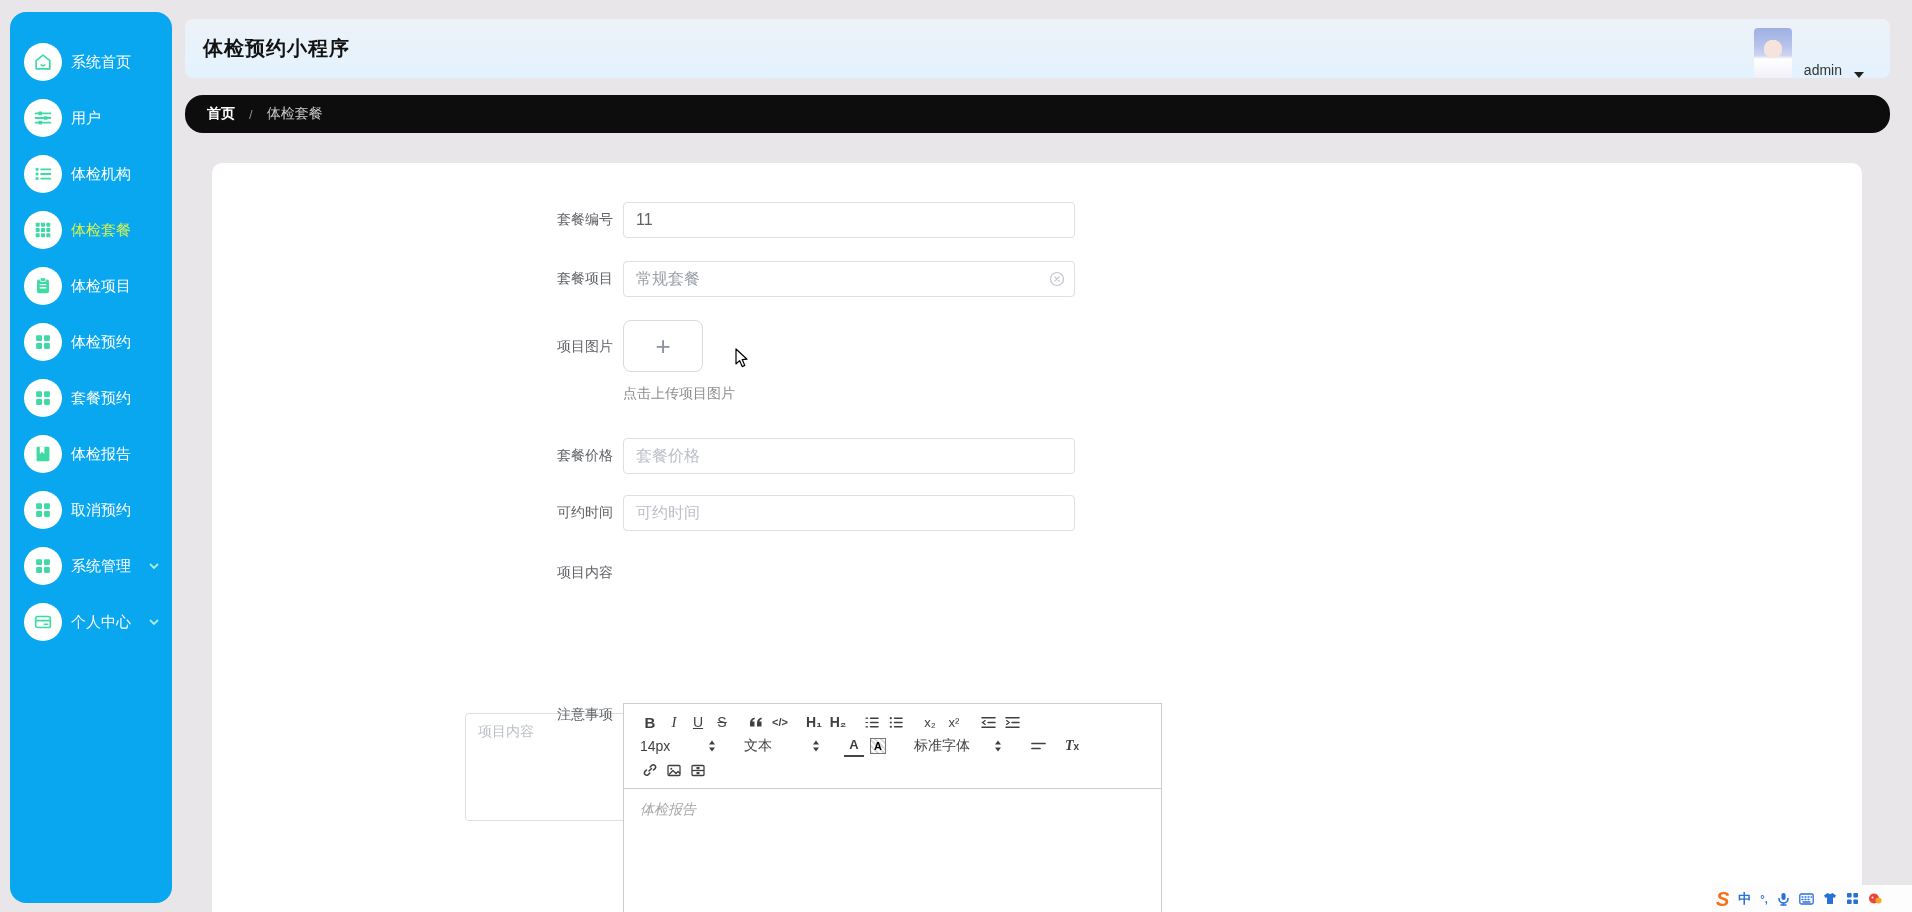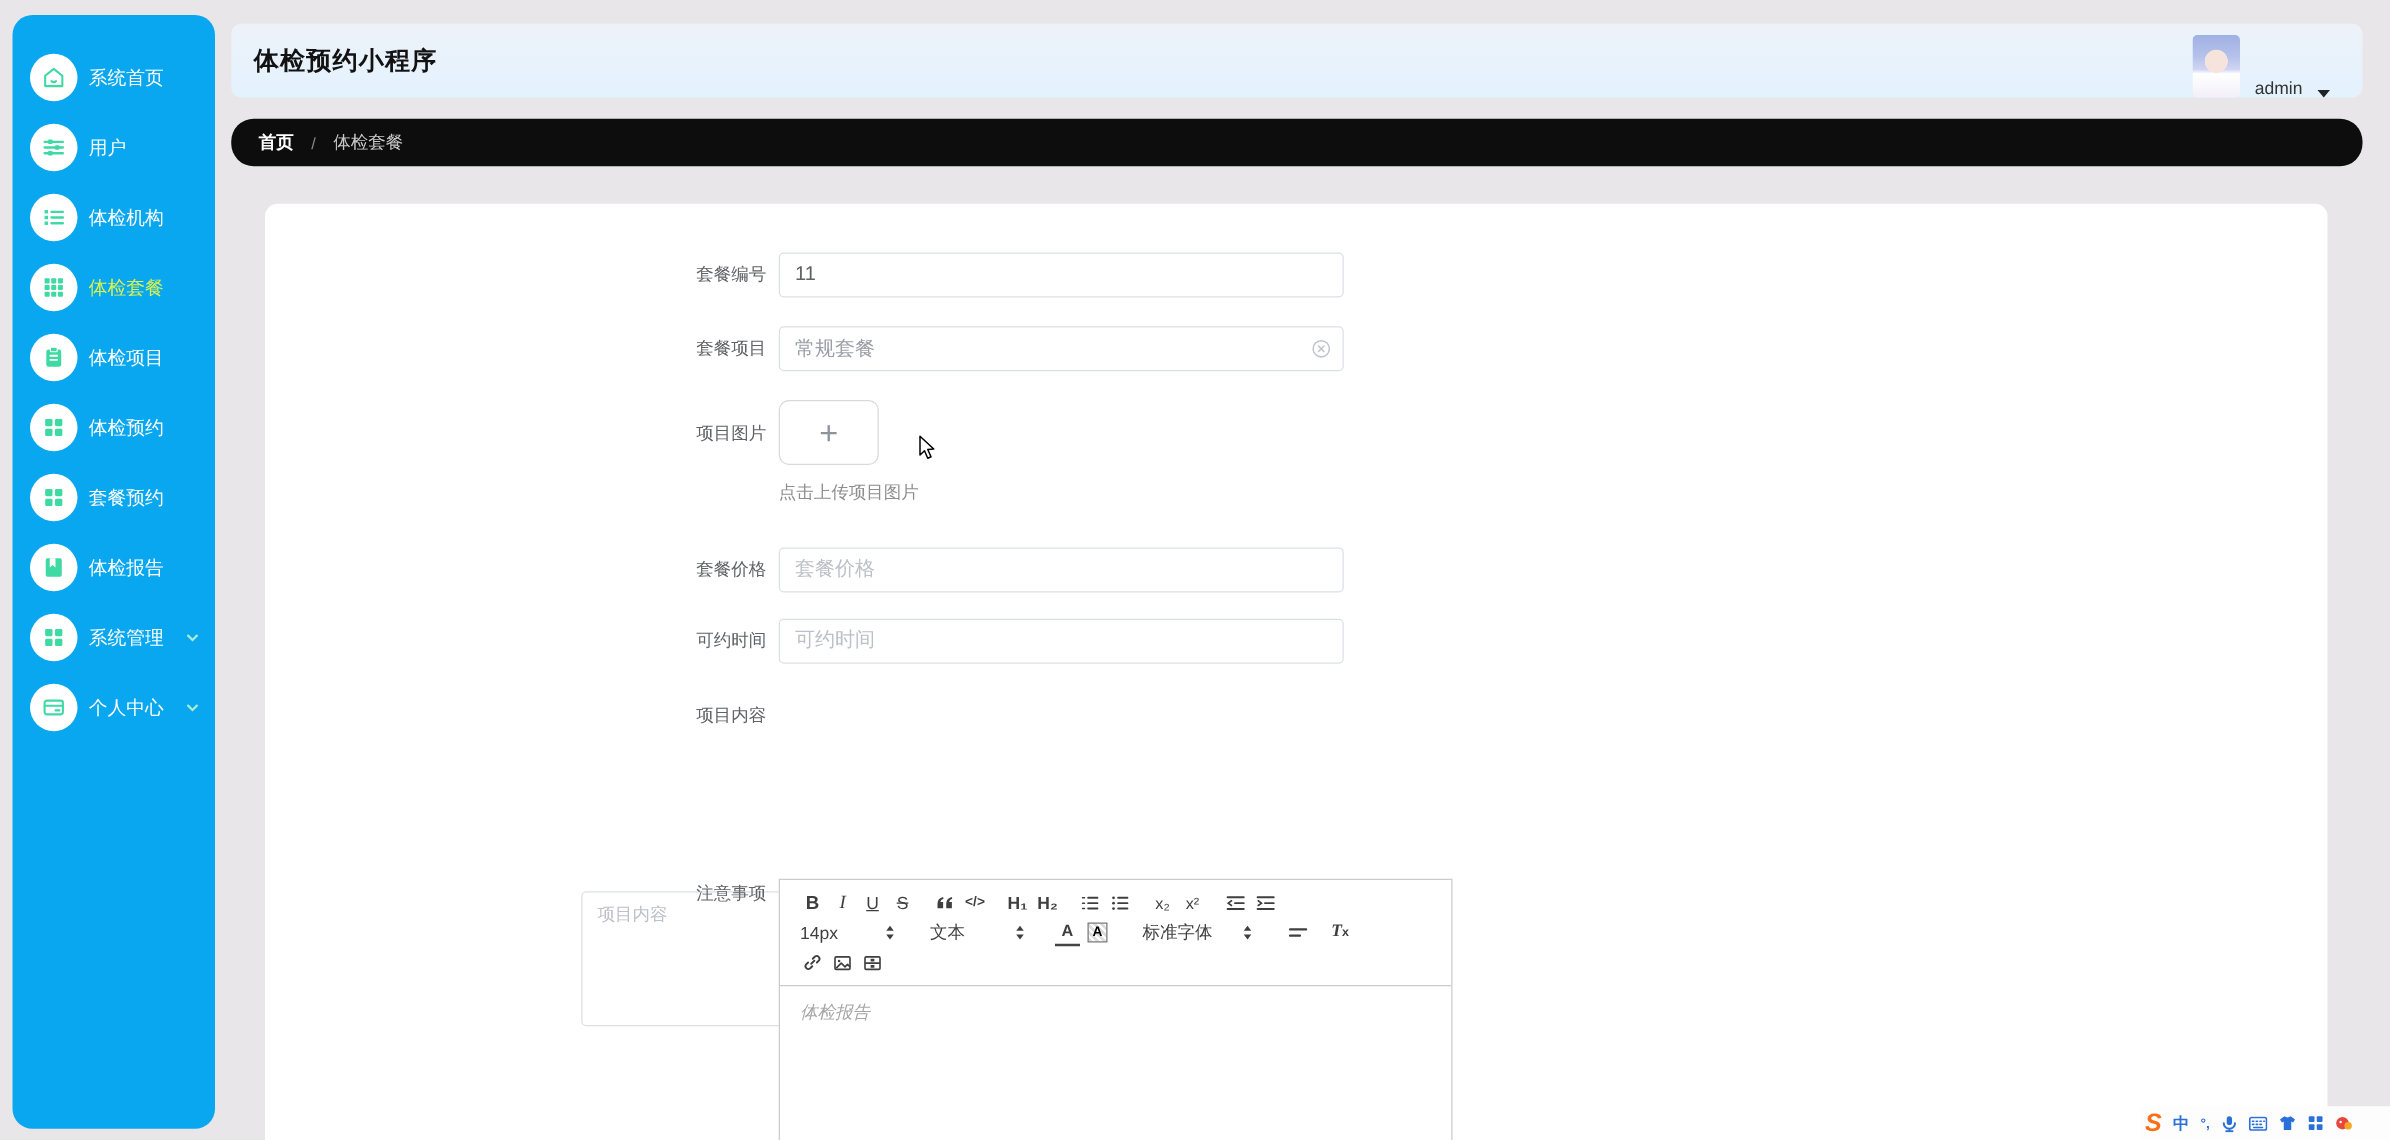--- a/index.html
+++ b/index.html
@@ -198,20 +198,31 @@
     <div class="nav-item">
       <span class="nav-circle">
         <svg viewBox="0 0 24 24" fill="#3fd9a4">
             <rect x="5" y="4" width="14" height="16" rx="1.5"></rect>
             <path d="M8.5 4 V12 L11 9.8 L13.5 12 V4 Z" fill="#ffffff"></path>
           </svg>
       </span>
       <span class="nav-label">体检报告</span>
     </div>
 
+    <div class="nav-item">
+      <span class="nav-circle">
+        <svg viewBox="0 0 24 24" fill="#3fd9a4">
+            <rect x="4.5" y="4.5" width="6.4" height="6.4" rx="1.2"></rect>
+            <rect x="13.1" y="4.5" width="6.4" height="6.4" rx="1.2"></rect>
+            <rect x="4.5" y="13.1" width="6.4" height="6.4" rx="1.2"></rect>
+            <rect x="13.1" y="13.1" width="6.4" height="6.4" rx="1.2"></rect>
+          </svg>
+      </span>
+      <span class="nav-label">取消预约</span>
+    </div>
 
     <div class="nav-item">
       <span class="nav-circle">
         <svg viewBox="0 0 24 24" fill="#3fd9a4">
             <rect x="4.5" y="4.5" width="6.4" height="6.4" rx="1.2"></rect>
             <rect x="13.1" y="4.5" width="6.4" height="6.4" rx="1.2"></rect>
             <rect x="4.5" y="13.1" width="6.4" height="6.4" rx="1.2"></rect>
             <rect x="13.1" y="13.1" width="6.4" height="6.4" rx="1.2"></rect>
           </svg>
       </span>

